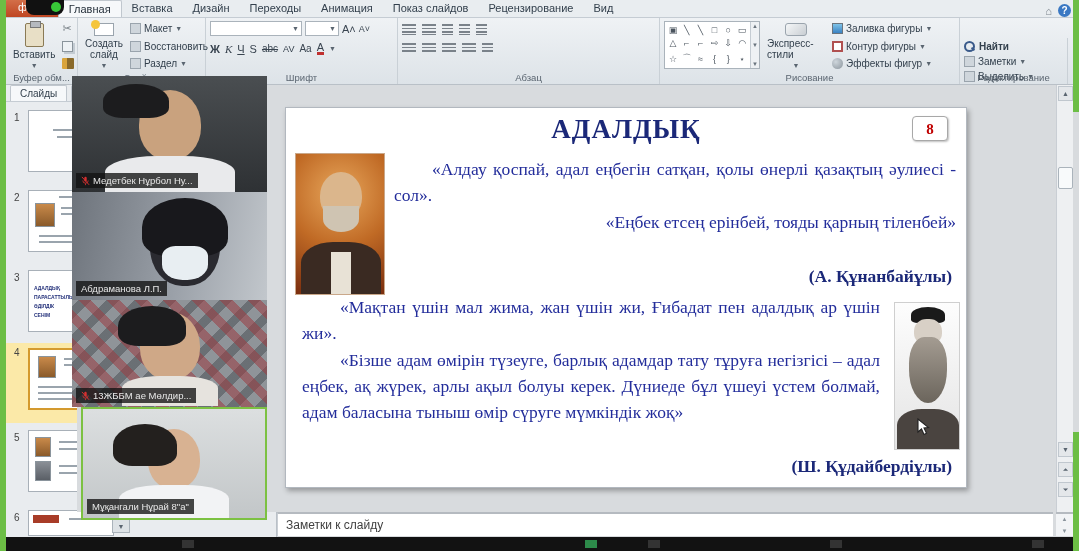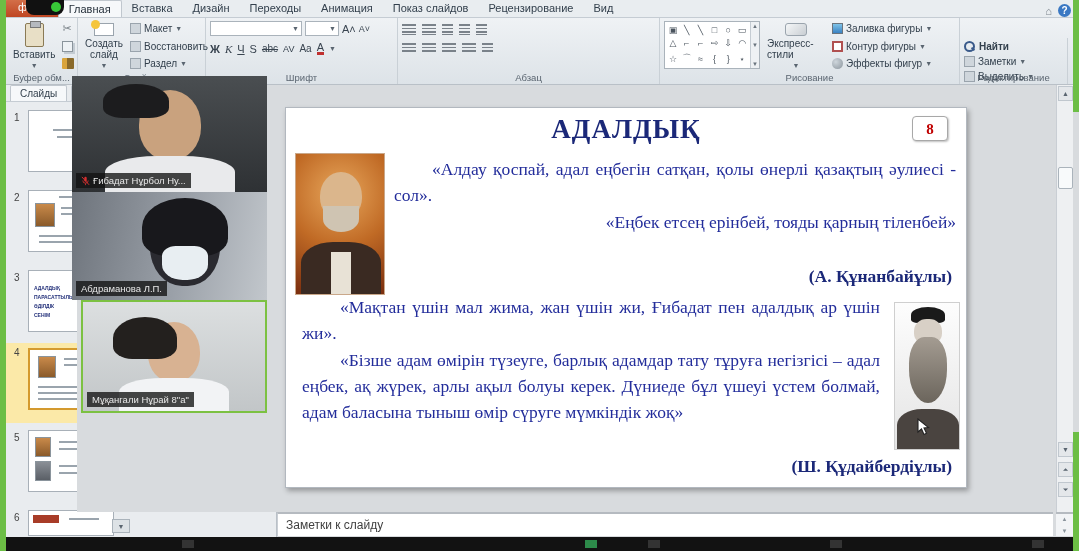--- a/index.html
+++ b/index.html
@@ -444,33 +444,49 @@
         <div class="p-head" style="width:62px;height:70px;background:#c9a27e;"></div>
         <div class="p-body" style="width:130px;height:40px;background:#e9eaec;"></div>
       </div>
       <div class="ntag" data-interactable="false">
         <svg width="9" height="10" viewBox="0 0 12 13" data-interactable="false">
           <rect x="4.4" y="0.8" width="3.2" height="6.4" rx="1.6" fill="#d83030"></rect>
           <path d="M2.4 5.8a3.6 3.6 0 0 0 7.2 0" fill="none" stroke="#d83030" stroke-width="1.1"></path>
           <line x1="6" y1="9.8" x2="6" y2="12" stroke="#d83030" stroke-width="1.1"></line>
           <line x1="1.2" y1="1" x2="10.8" y2="11.6" stroke="#d83030" stroke-width="1.3"></line>
         </svg>
-        <span data-interactable="false">Ғибадат Нұрбол Ну...</span>
+        <span data-interactable="false">Медетбек Нұрбол Ну...</span>
       </div>
     </div>
     <div class="vtile t2" data-interactable="true">
       <div class="person" style="top:10px;left:58%;" data-interactable="false">
         <div class="p-hair" style="left:-8px;top:-4px;width:86px;height:58px;background:#18181c;"></div>
         <div class="p-head" style="width:70px;height:84px;background:#2a2a30;"></div>
         <div class="mask" style="left:12px;top:44px;width:46px;height:34px;"></div>
       </div>
       <div class="ntag" data-interactable="false">
         <span data-interactable="false">Абдраманова Л.П.</span>
       </div>
     </div>
+    <div class="vtile t3" data-interactable="true">
+      <div class="person" style="top:12px;" data-interactable="false">
+        <div class="p-hair" style="left:-4px;top:-6px;width:68px;height:40px;"></div>
+        <div class="p-head" style="width:60px;height:68px;background:#cfa887;"></div>
+        <div class="p-body" style="width:96px;height:30px;background:#e6e3de;"></div>
+      </div>
+      <div class="ntag" data-interactable="false">
+        <svg width="9" height="10" viewBox="0 0 12 13" data-interactable="false">
+          <rect x="4.4" y="0.8" width="3.2" height="6.4" rx="1.6" fill="#d83030"></rect>
+          <path d="M2.4 5.8a3.6 3.6 0 0 0 7.2 0" fill="none" stroke="#d83030" stroke-width="1.1"></path>
+          <line x1="6" y1="9.8" x2="6" y2="12" stroke="#d83030" stroke-width="1.1"></line>
+          <line x1="1.2" y1="1" x2="10.8" y2="11.6" stroke="#d83030" stroke-width="1.3"></line>
+        </svg>
+        <span data-interactable="false">13ЖББМ ае Мөлдир...</span>
+      </div>
+    </div>
     <div class="vtile t4" data-interactable="true">
       <div class="person" style="top:20px;" data-interactable="false">
         <div class="p-hair" style="left:-6px;top:-5px;width:64px;height:42px;background:#23201e;"></div>
         <div class="p-head" style="width:52px;height:60px;background:#d8b292;"></div>
         <div class="p-body" style="width:110px;height:34px;background:#f2f3f5;"></div>
       </div>
       <div class="ntag" data-interactable="false">
         <span data-interactable="false">Мұқангали Нұрай 8"а"</span>
       </div>
     </div>

